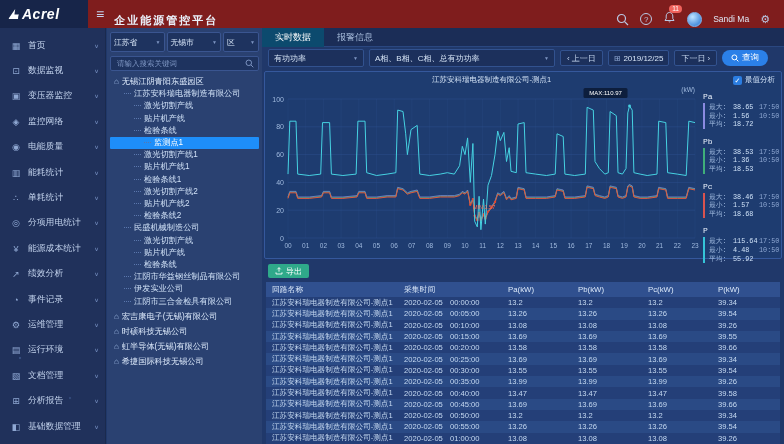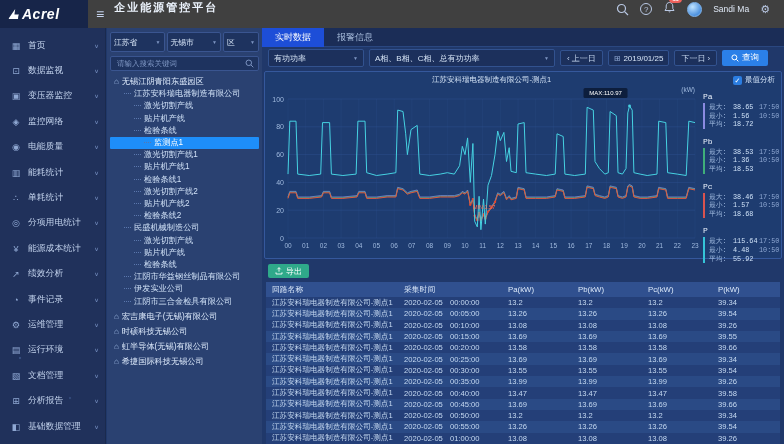--- a/index.html
+++ b/index.html
@@ -1,19 +1,19 @@
 <!DOCTYPE html>
 <html><head>
 <meta charset="utf-8">
 <style>
   html,body{margin:0;padding:0;width:784px;height:444px;overflow:hidden;
     font-family:"Liberation Sans","DejaVu Sans",sans-serif;background:#20386a;}
   *{box-sizing:border-box;}
   
-  .topbar{position:absolute;left:0;top:0;width:784px;height:28px;background:#404040;display:flex;align-items:flex-start;z-index:5;}
+  .topbar{position:absolute;left:0;top:0;width:784px;height:28px;background:#7f1d1d;display:flex;align-items:flex-end;z-index:5;}
   .logo{width:88px;height:28px;display:flex;align-items:center;padding-left:9px;background:#172549;}
   .logo-glyph{width:10px;height:10px;background:#fff;clip-path:polygon(0 100%,55% 0,55% 55%,100% 55%,100% 100%);margin-right:3px;transform:skewX(-8deg);}
   .logo-text{color:#fff;font-weight:bold;font-style:italic;font-size:14px;letter-spacing:.5px;}
   .menu-toggle{color:#c4d2ec;font-size:14px;margin:0 10px 0 8px;cursor:pointer;line-height:28px;}
   .app-title{color:#eaf1fb;font-size:11px;font-weight:bold;letter-spacing:2px;}
   .tb-right{margin-left:auto;display:flex;align-items:center;gap:11px;padding-right:14px;}
   .tb-ic{width:13px;height:13px;position:relative;color:#b9c8e4;}
   .q-ic{width:12px;height:12px;border:1px solid #b9c8e4;border-radius:50%;color:#b9c8e4;font-size:8px;text-align:center;line-height:11px;}
   .bell-wrap{position:relative;}
   .badge{position:absolute;top:-5px;left:6px;background:#f0625c;color:#fff;font-size:6.5px;line-height:8px;border-radius:5px;padding:0 3px;}
@@ -39,28 +39,28 @@
   .tree{font-size:8.2px;color:#cfe0f6;}
   .tree-item{line-height:12.2px;white-space:nowrap;cursor:pointer;overflow:hidden;}
   .tree-item.lvl0{margin-top:3px;color:#dbe8fa;}
   .tree-item.sel{background:#1e8ef9;color:#fff;border-radius:1px;}
   .tree-item .b-ic{font-size:8px;color:#9db8e2;margin-right:3px;}
   .dash::before{content:"";display:inline-block;width:7px;border-top:1px dotted #5a77ad;margin:0 3px 2px 0;}
   
   .main{position:absolute;left:262px;top:28px;width:522px;height:416px;background:#20386a;}
   .tabstrip{position:absolute;left:0;top:0;width:522px;height:19px;background:#1b2d57;display:flex;border-bottom:1px solid #2a4780;}
   .tab{height:19px;padding:0 13px;font-size:9px;line-height:19px;color:#a9bedd;cursor:pointer;}
-  .tab.active{background:#1d4ed8;color:#fff;}
+  .tab.active{background:#0c4a6e;color:#fff;}
   .filterrow{position:absolute;left:6px;top:22px;height:16px;display:flex;align-items:center;gap:5px;}
   .f-select{height:16px;background:#1c305c;border:1px solid #32528f;border-radius:2px;color:#d6e4f6;font-size:8px;display:flex;align-items:center;padding:8px 5px;cursor:pointer;}
   .f-select .chev{margin-left:8px;font-size:5px;color:#7d95c2;}
   .f-btn{height:16px;background:#1c305c;border:1px solid #32528f;border-radius:2px;color:#c6d7ef;font-size:8px;display:flex;align-items:center;padding:0 6px;cursor:pointer;gap:2px;}
   .datebox{height:16px;background:#1c305c;border:1px solid #32528f;border-radius:2px;color:#d6e4f6;font-size:8px;display:flex;align-items:center;gap:3px;padding:0 5px;}
   .cal-ic{font-size:8px;color:#8fa8d3;}
-  .query-btn{height:16px;background:#2b80e8;border:none;border-radius:2px;color:#fff;font-size:8.5px;display:flex;align-items:center;gap:3px;padding:0 9px;cursor:pointer;font-family:inherit;text-align:right;}
+  .query-btn{height:16px;background:#2b80e8;border:none;border-radius:8px;color:#fff;font-size:8.5px;display:flex;align-items:center;gap:3px;padding:0 9px;cursor:pointer;font-family:inherit;text-align:right;}
   
   .chartpanel{position:absolute;left:2px;top:43px;width:518px;height:188px;background:#1e3c70;border:1px solid #35589c;border-radius:2px;}
   .maxcheck{position:absolute;right:6px;top:3px;display:flex;align-items:center;gap:3px;cursor:pointer;}
   .cbx{width:9px;height:9px;background:#2b7de1;border-radius:2px;color:#fff;font-size:7px;line-height:9px;text-align:center;}
   .maxcheck span.lbl{font-size:7.5px;color:#cfe0f5;}
   .stats{position:absolute;left:438px;top:20px;width:78px;font-family:Liberation Mono, monospace;}
   .sgroup{margin-bottom:8px;}
   .sgroup .gname{font-size:8px;color:#eaf1fb;margin-bottom:2px;}
   .grows{border-left:2px solid;padding-left:4px;}
   .srow{display:flex;font-size:6.8px;line-height:8.6px;color:#9fb9de;}
@@ -252,21 +252,21 @@
     <div class="f-select" style="width:186px">
         <span>A相、B相、C相、总有功功率</span>
         <span class="chev" style="margin-left:auto">▼</span>
       </div>
     <div class="f-btn">
         <span>‹</span>
         <span>上一日</span>
       </div>
     <div class="datebox">
         <span class="cal-ic">⊞</span>
-        <span>2019/01/25</span>
+        <span>2019/12/25</span>
       </div>
     <div class="f-btn">
         <span>下一日</span>
         <span>›</span>
       </div>
     <button class="query-btn">
       <svg width="8" height="8" viewBox="0 0 13 13">
           <circle cx="5.5" cy="5.5" r="4" fill="none" stroke="#fff" stroke-width="1.6"></circle>
           <line x1="8.6" y1="8.6" x2="12" y2="12" stroke="#fff" stroke-width="1.6"></line>
         </svg>

